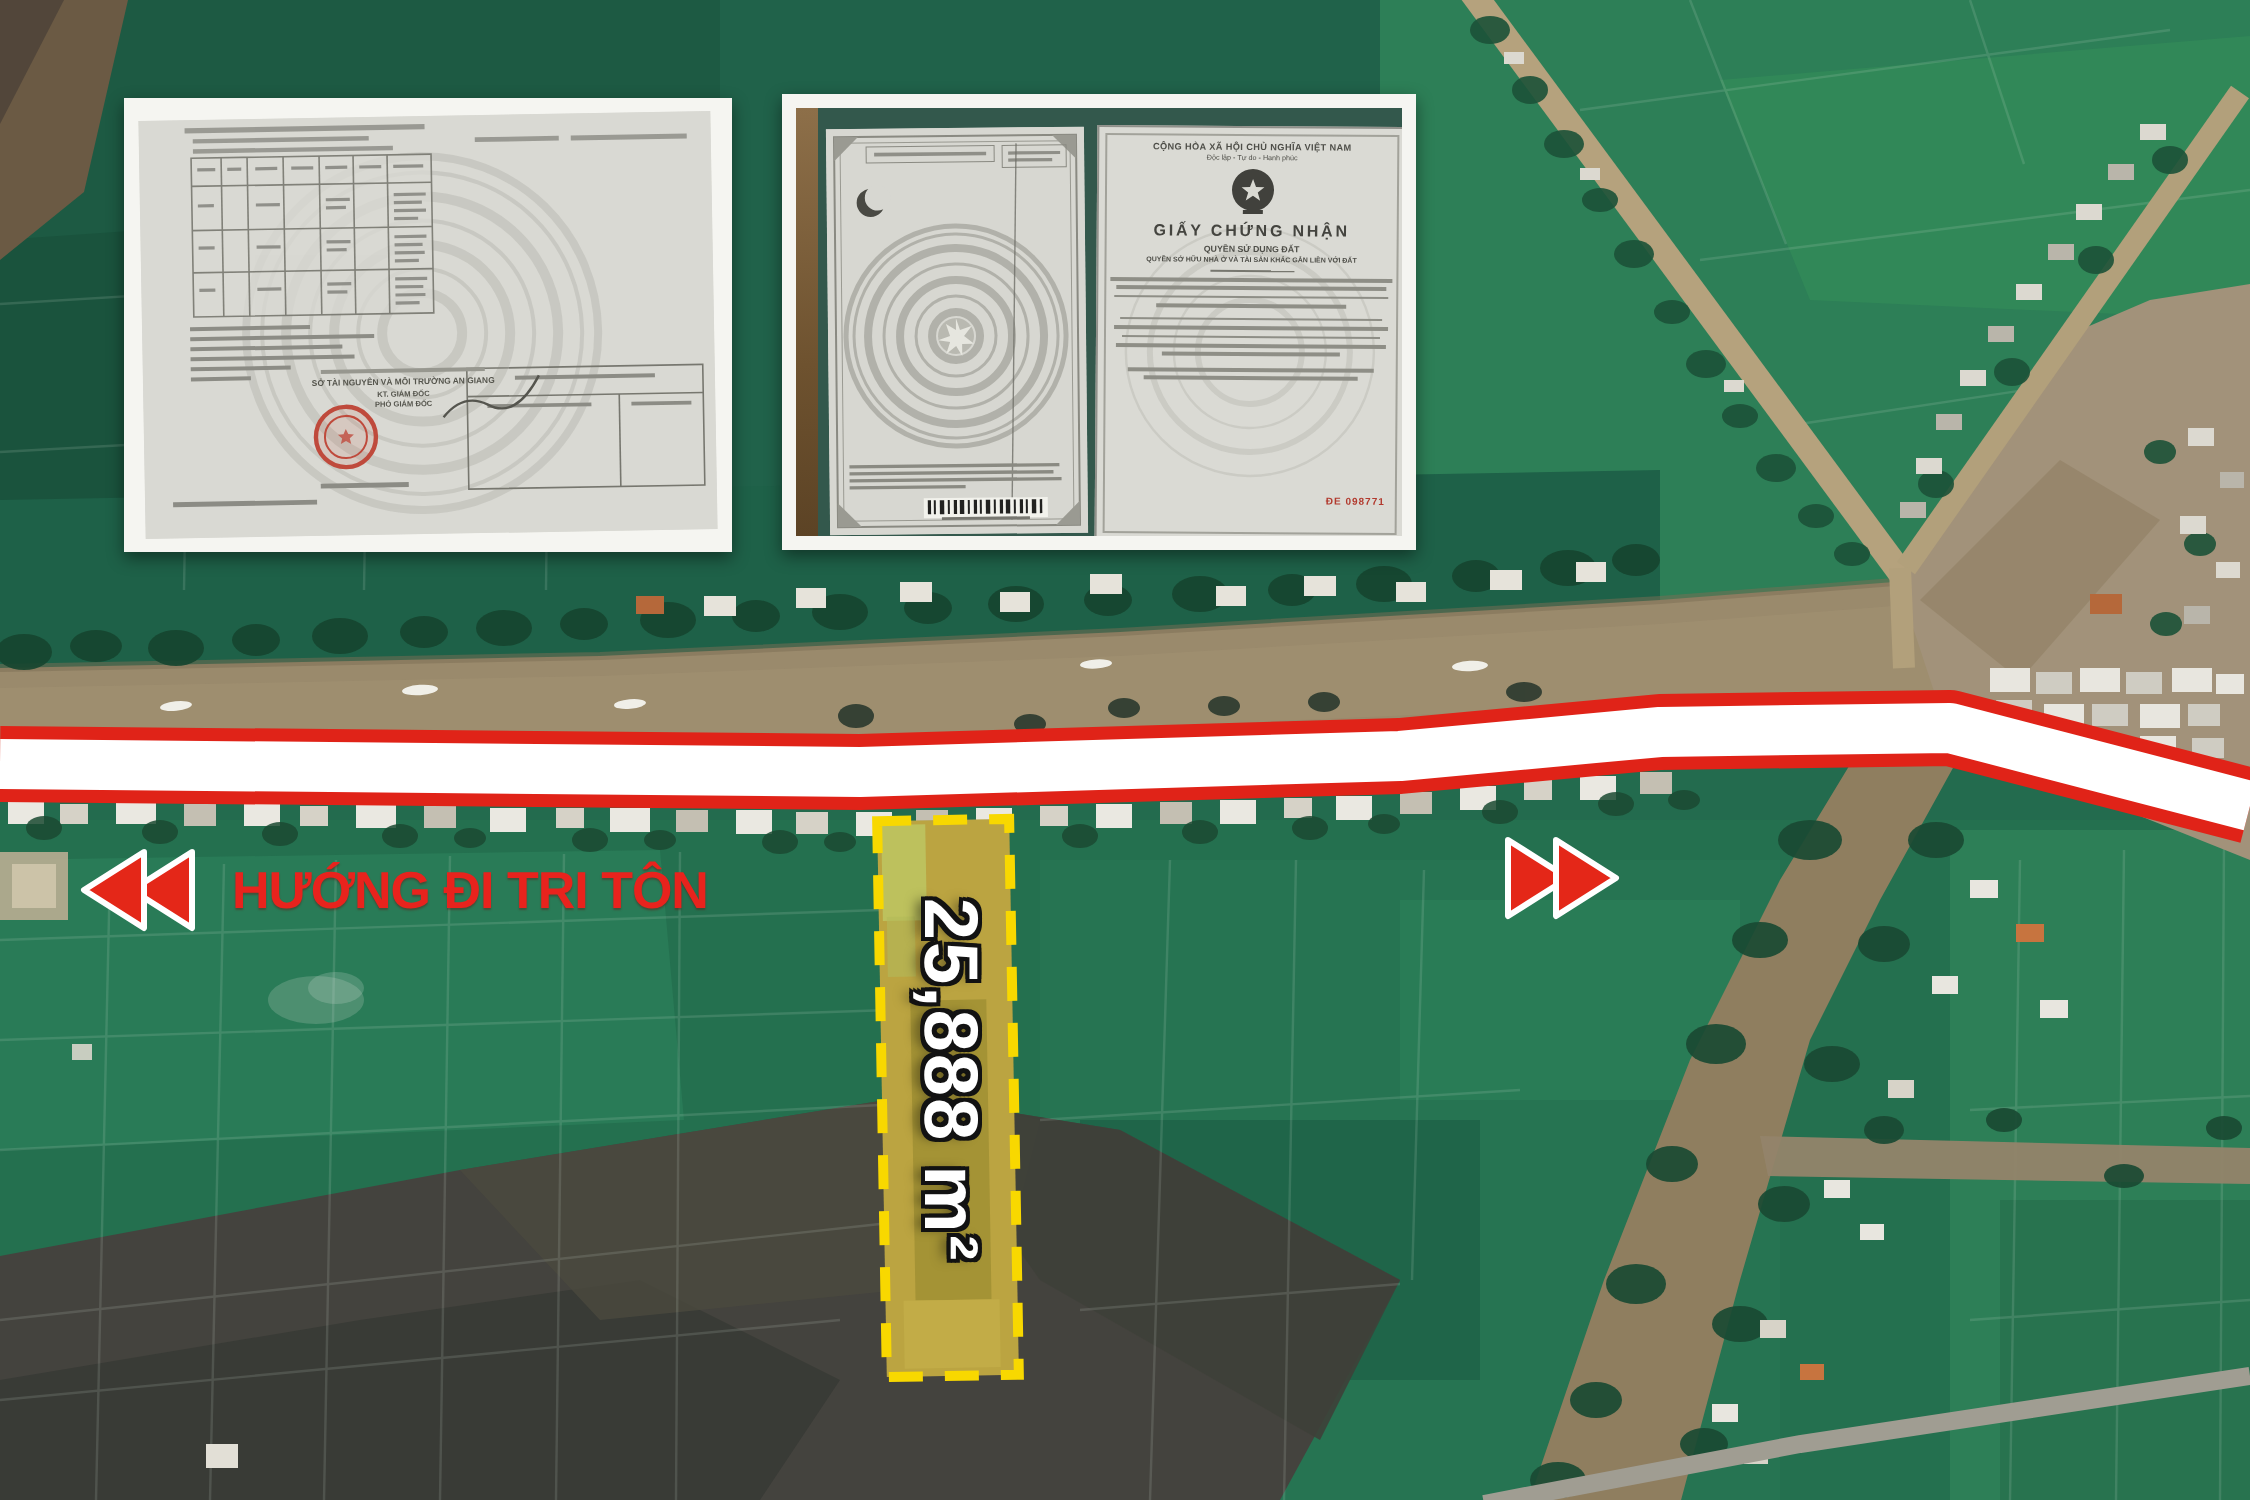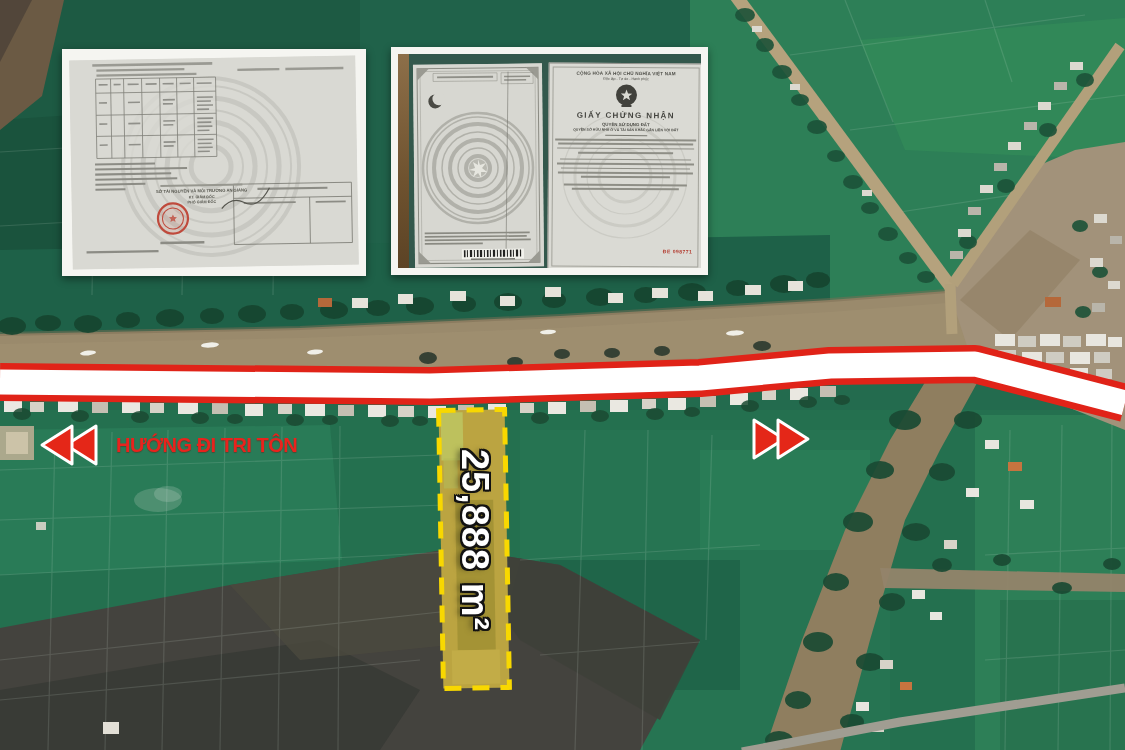--- a/index.html
+++ b/index.html
@@ -39,21 +39,21 @@
   .rule{width:42px;height:1px;background:#77776f;margin:3px auto;}
   .bar{height:1.6px;background:#8e8e86;margin:2.8px auto;}
   .serial{position:absolute;right:9px;bottom:16px;font-size:5px;font-weight:bold;color:#b23a2e;letter-spacing:.5px;}
 
   
   .dir-label{position:absolute;display:flex;align-items:center;}
   #label-left{left:36px;top:421px;height:48px;gap:18px;}
   #label-right{left:752px;top:415px;height:48px;gap:13px;}
   .dir-text{font-weight:bold;color:#e8231d;letter-spacing:-.5px;white-space:nowrap;
             text-shadow:0 1px 1px rgba(110,0,0,.35);}
-  #label-left .dir-text{font-size:20px;}
+  #label-left .dir-text{font-size:26px;}
   #label-right .dir-text{font-size:27px;}
 
   #area-label{position:absolute;left:474px;top:540px;transform:translate(-50%,-50%) rotate(90deg);
       font-size:38px;font-weight:bold;color:#ffffff;letter-spacing:1px;white-space:nowrap;
       text-shadow:-2px -2px 0 #121212,2px -2px 0 #121212,-2px 2px 0 #121212,2px 2px 0 #121212,
                   -2px 0 0 #121212,2px 0 0 #121212,0 -2px 0 #121212,0 2px 0 #121212,0 4px 6px rgba(0,0,0,.5);}
 </style>
 </head>
 <body>
 

